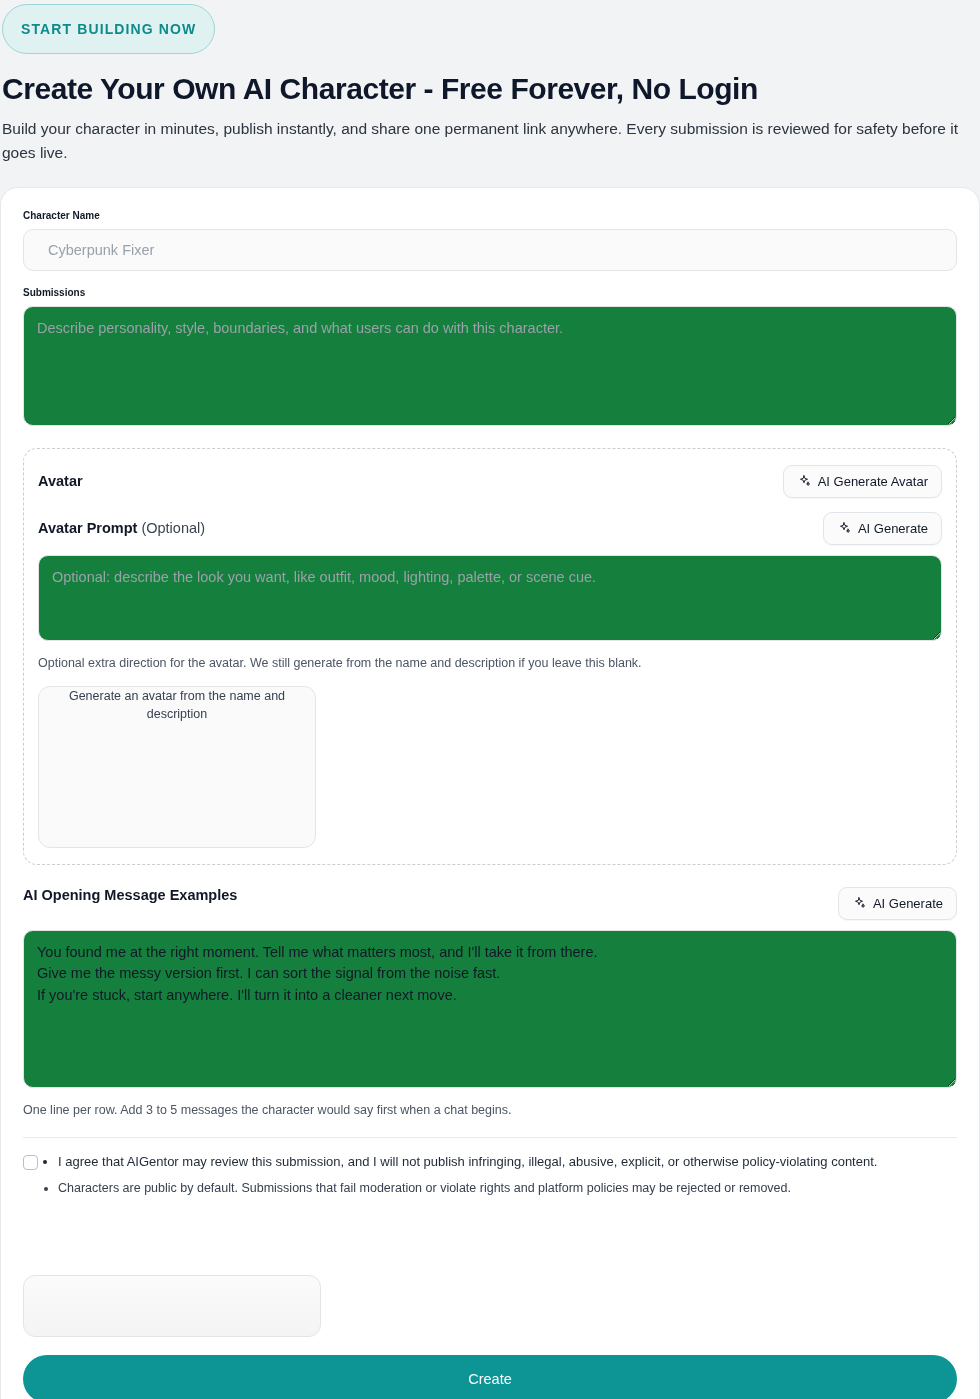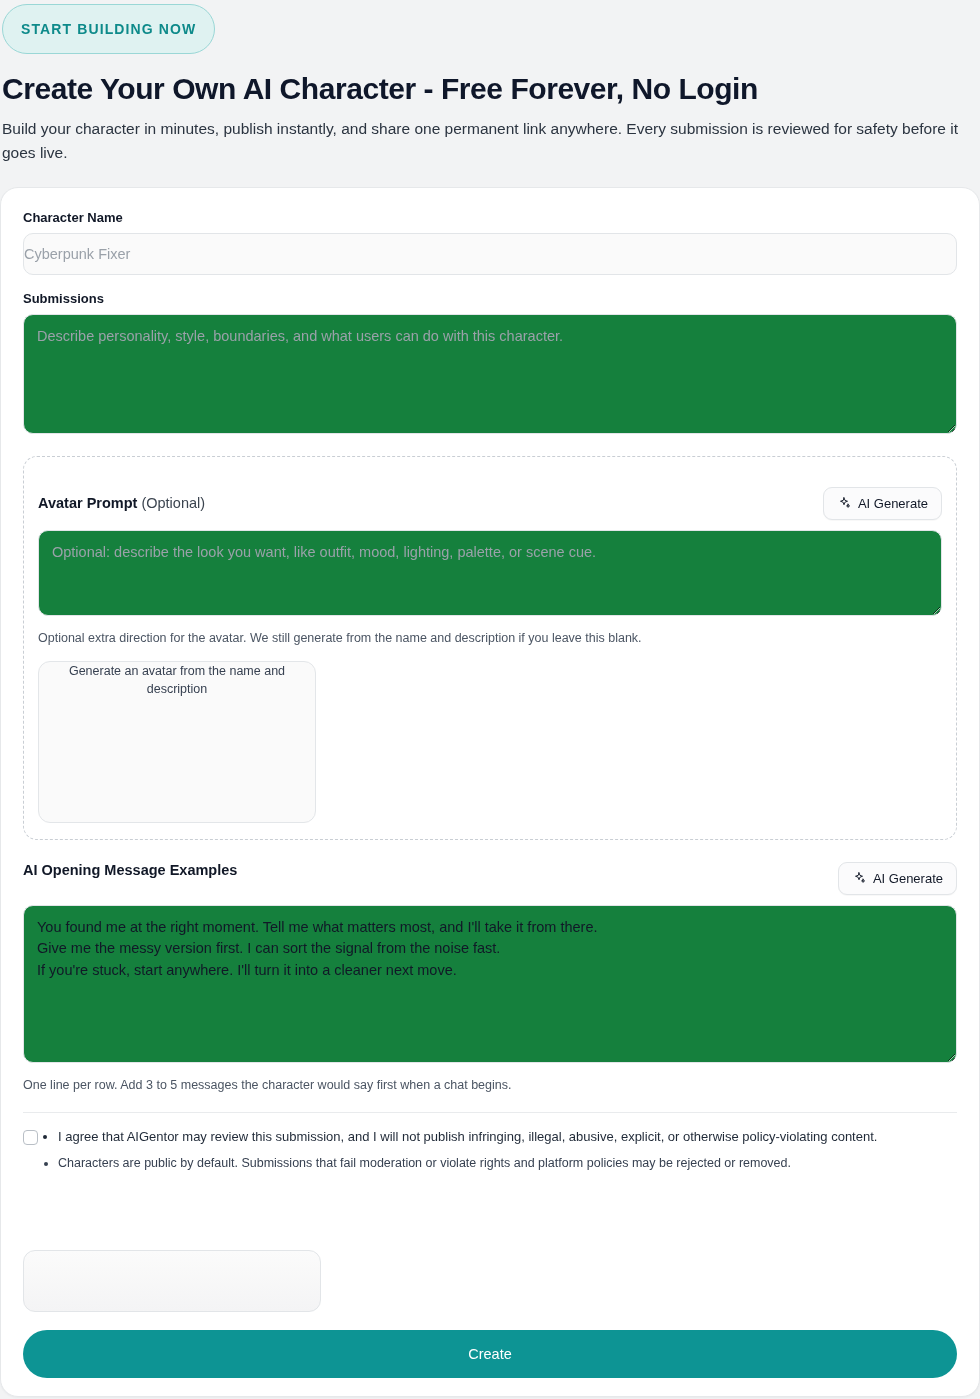--- a/index.html
+++ b/index.html
@@ -50,33 +50,33 @@
   
   .card {
     background: #ffffff;
     border: 1px solid #e6e8ea;
     border-radius: 18px;
     margin: 6px 0 0 0;
     padding: 22px 22px 18px 22px;
     box-shadow: 0 1px 2px rgba(16,24,40,.04);
   }
   .field-label {
-    font-size: 13px;
+    font-size: 10px;
     font-weight: bold;
     color: #111827;
     margin: 0 0 8px 0;
     display: block;
   }
   .text-input {
     width: 100%;
     height: 42px;
     border: 1px solid #e2e5e8;
     border-radius: 10px;
     background: #fafafa;
-    padding: 0 0;
+    padding: 0 24px;
     font-size: 14.5px;
     font-family: "Liberation Sans", sans-serif;
     color: #111827;
     outline: none;
   }
   .text-input::placeholder, textarea::placeholder { color: #9aa1a9; }
   textarea.area {
     width: 100%;
     border: 1px solid #e2e5e8;
     border-radius: 10px;
@@ -228,20 +228,32 @@
     <label class="field-label">Character Name</label>
     <input class="text-input" type="text" placeholder="Cyberpunk Fixer" style="">
 
     <div class="gap-top"></div>
     <label class="field-label">Submissions</label>
     <textarea class="area" style="height: 120px;" placeholder="Describe personality, style, boundaries, and what users can do with this character."></textarea>
 
     
     <div class="dashed">
 
+      <div class="row-between">
+        <span class="section-title">Avatar</span>
+        <button class="btn-ghost">
+          <span>
+            <svg class="sparkle" viewBox="0 0 24 24" fill="none" stroke="#111827" stroke-width="1.6" stroke-linecap="round" stroke-linejoin="round">
+              <path d="M12 3l1.6 4.4L18 9l-4.4 1.6L12 15l-1.6-4.4L6 9l4.4-1.6z"></path>
+              <path d="M19 14l.7 1.9L21.6 17l-1.9.7L19 19.6l-.7-1.9L16.4 17l1.9-.7z"></path>
+            </svg>
+          </span>
+          <span>AI Generate Avatar</span>
+        </button>
+      </div>
 
       <div class="row-between" style="margin-top:14px;">
         <span class="section-title">
           <span>Avatar Prompt</span>
           <span class="muted">(Optional)</span>
         </span>
         <button class="btn-ghost">
           <span>
             <svg class="sparkle" viewBox="0 0 24 24" fill="none" stroke="#111827" stroke-width="1.6" stroke-linecap="round" stroke-linejoin="round">
               <path d="M12 3l1.6 4.4L18 9l-4.4 1.6L12 15l-1.6-4.4L6 9l4.4-1.6z"></path>

